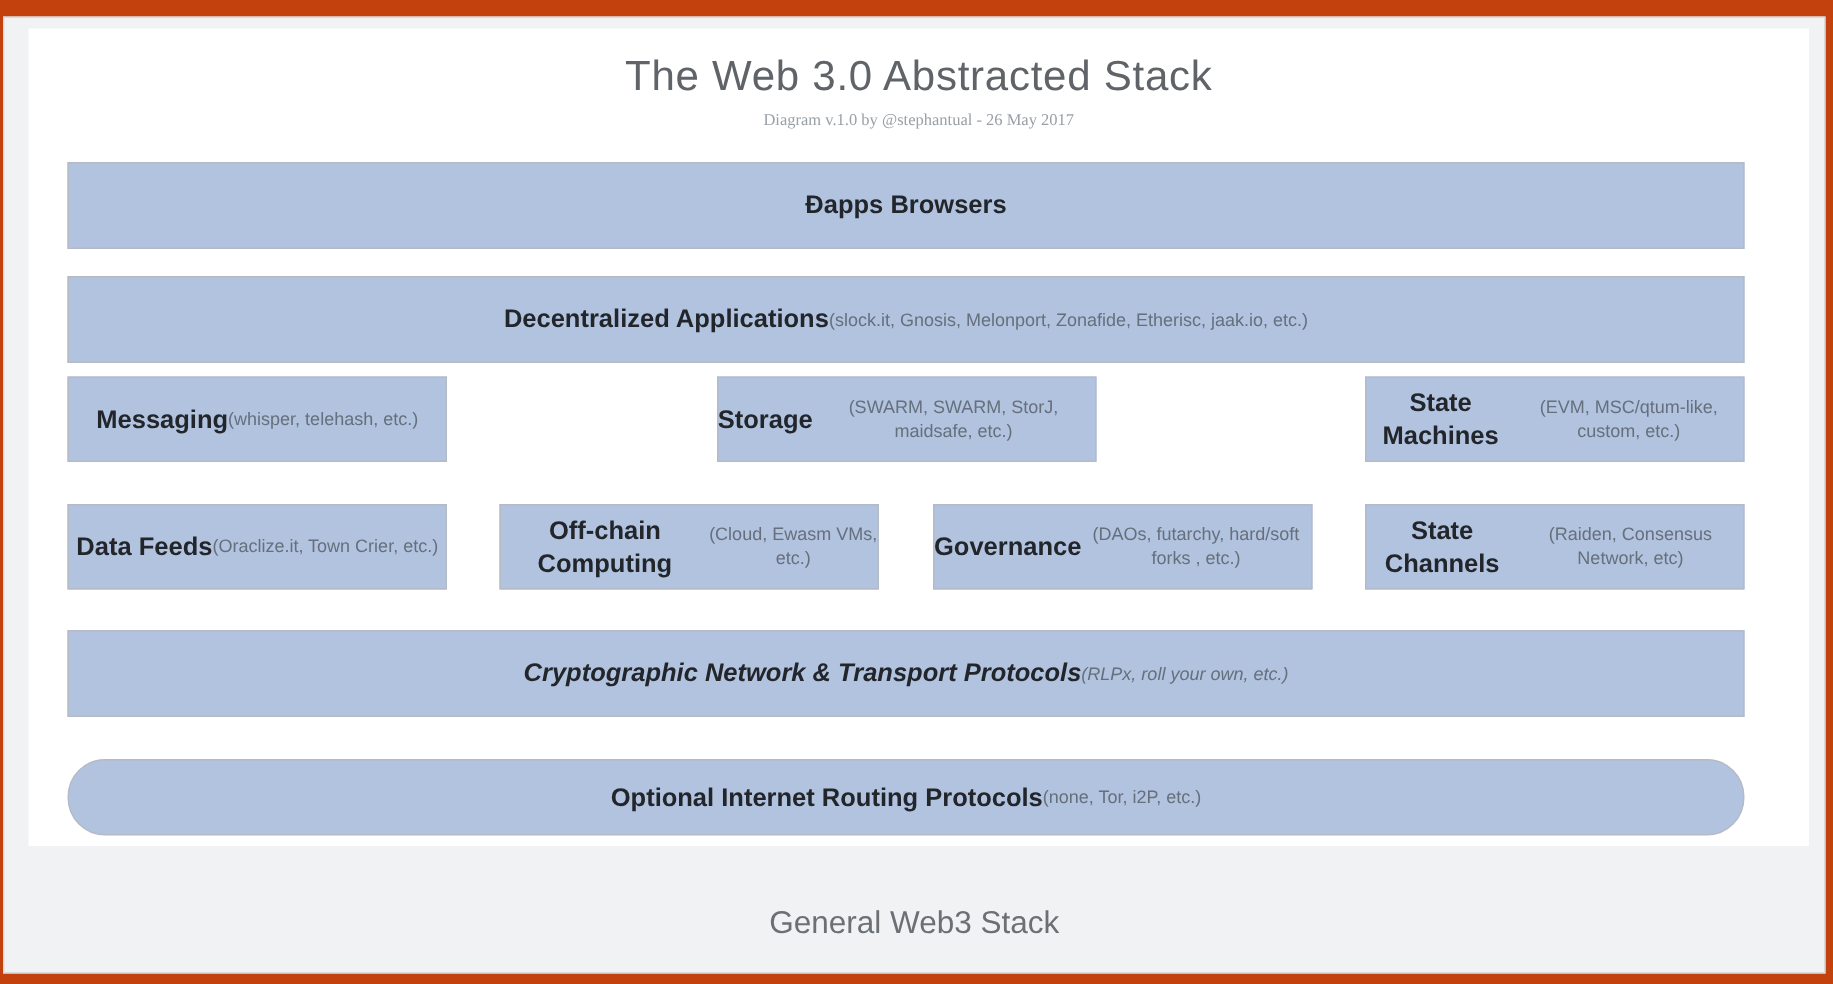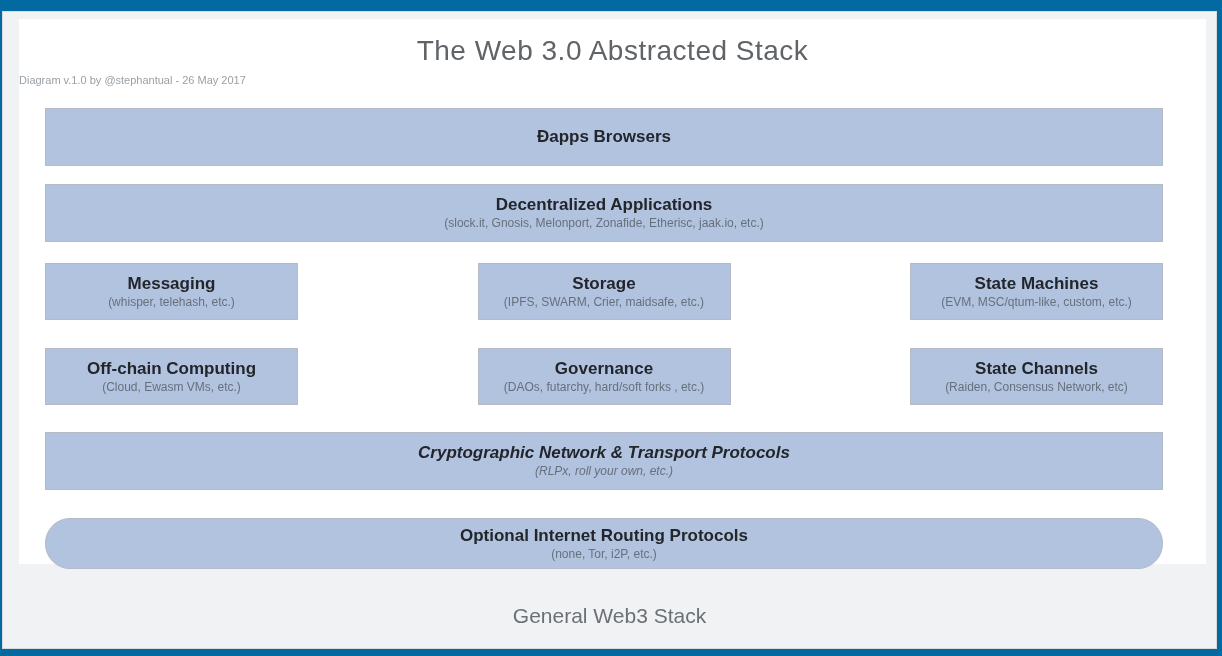--- a/index.html
+++ b/index.html
@@ -8,21 +8,21 @@
     background: #ffffff;
     width: 1222px;
     height: 656px;
     overflow: hidden;
     font-family: "Liberation Sans", sans-serif;
   }
   .page {
     position: relative;
     width: 1222px;
     height: 656px;
-    background: #0369a1;
+    background: #c2410c;
   }
   .panel {
     position: absolute;
     left: 2px;
     top: 11px;
     width: 1215px;
     height: 638px;
     background: var(--panel-bg, #f1f2f3);
     border: 1px solid var(--panel-border, #d8dadc);
     box-sizing: border-box;
@@ -38,50 +38,51 @@
   .dg-title {
     margin-top: 16px;
     text-align: center;
     font-size: 28px;
     font-weight: 300;
     letter-spacing: 0.5px;
     color: #606468;
   }
   .dg-subtitle {
     margin-top: 7px;
-    text-align: left;
+    text-align: center;
     font-size: 11px;
     color: #9aa0a6;
+    font-family: Liberation Serif, serif;
   }
   .stack {
     position: absolute;
     left: 26px;
     top: 89px;
     width: 1118px;
   }
   .row {
     display: flex;
     justify-content: space-between;
   }
   .row.full .box { width: 100%; }
   .row.quad .box { width: 253px; }
   .gap-a { margin-bottom: 18px; }
-  .gap-b { margin-bottom: 21px; }
+  .gap-b { margin-bottom: 9px; }
   .gap-c { margin-bottom: 28px; }
   .gap-d { margin-bottom: 27px; }
   .gap-e { margin-bottom: 28px; font-style: italic; }
   .h-full { height: 58px; }
   .h-quad { height: 57px; }
   .h-last { height: 51px; border-radius: 25px; }
   .box {
     box-sizing: border-box;
     background: var(--box-fill, #b2c3e0);
     border: 1px solid var(--box-border, #b4bac6);
     display: flex;
-    flex-direction: column;
+    flex-direction: row;
     align-items: center;
     justify-content: center;
     text-align: center;
   }
   .box-title {
     font-size: 17px;
     font-weight: 700;
     color: #22262b;
     line-height: 1.25;
   }
@@ -129,29 +130,33 @@
           </div>
         </div>
 
         <div class="row quad gap-c">
           <div class="box h-quad">
             <div class="box-title">Messaging</div>
             <div class="box-subtitle">(whisper, telehash, etc.)</div>
           </div>
           <div class="box h-quad">
             <div class="box-title">Storage</div>
-            <div class="box-subtitle">(IPFS, SWARM, Crier, maidsafe, etc.)</div>
+            <div class="box-subtitle">(SWARM, SWARM, StorJ, maidsafe, etc.)</div>
           </div>
           <div class="box h-quad">
             <div class="box-title">State Machines</div>
             <div class="box-subtitle">(EVM, MSC/qtum-like, custom, etc.)</div>
           </div>
         </div>
 
         <div class="row quad gap-d">
+          <div class="box h-quad">
+            <div class="box-title">Data Feeds</div>
+            <div class="box-subtitle">(Oraclize.it, Town Crier, etc.)</div>
+          </div>
           <div class="box h-quad">
             <div class="box-title">Off-chain Computing</div>
             <div class="box-subtitle">(Cloud, Ewasm VMs, etc.)</div>
           </div>
           <div class="box h-quad">
             <div class="box-title">Governance</div>
             <div class="box-subtitle">(DAOs, futarchy, hard/soft forks , etc.)</div>
           </div>
           <div class="box h-quad">
             <div class="box-title">State Channels</div>

